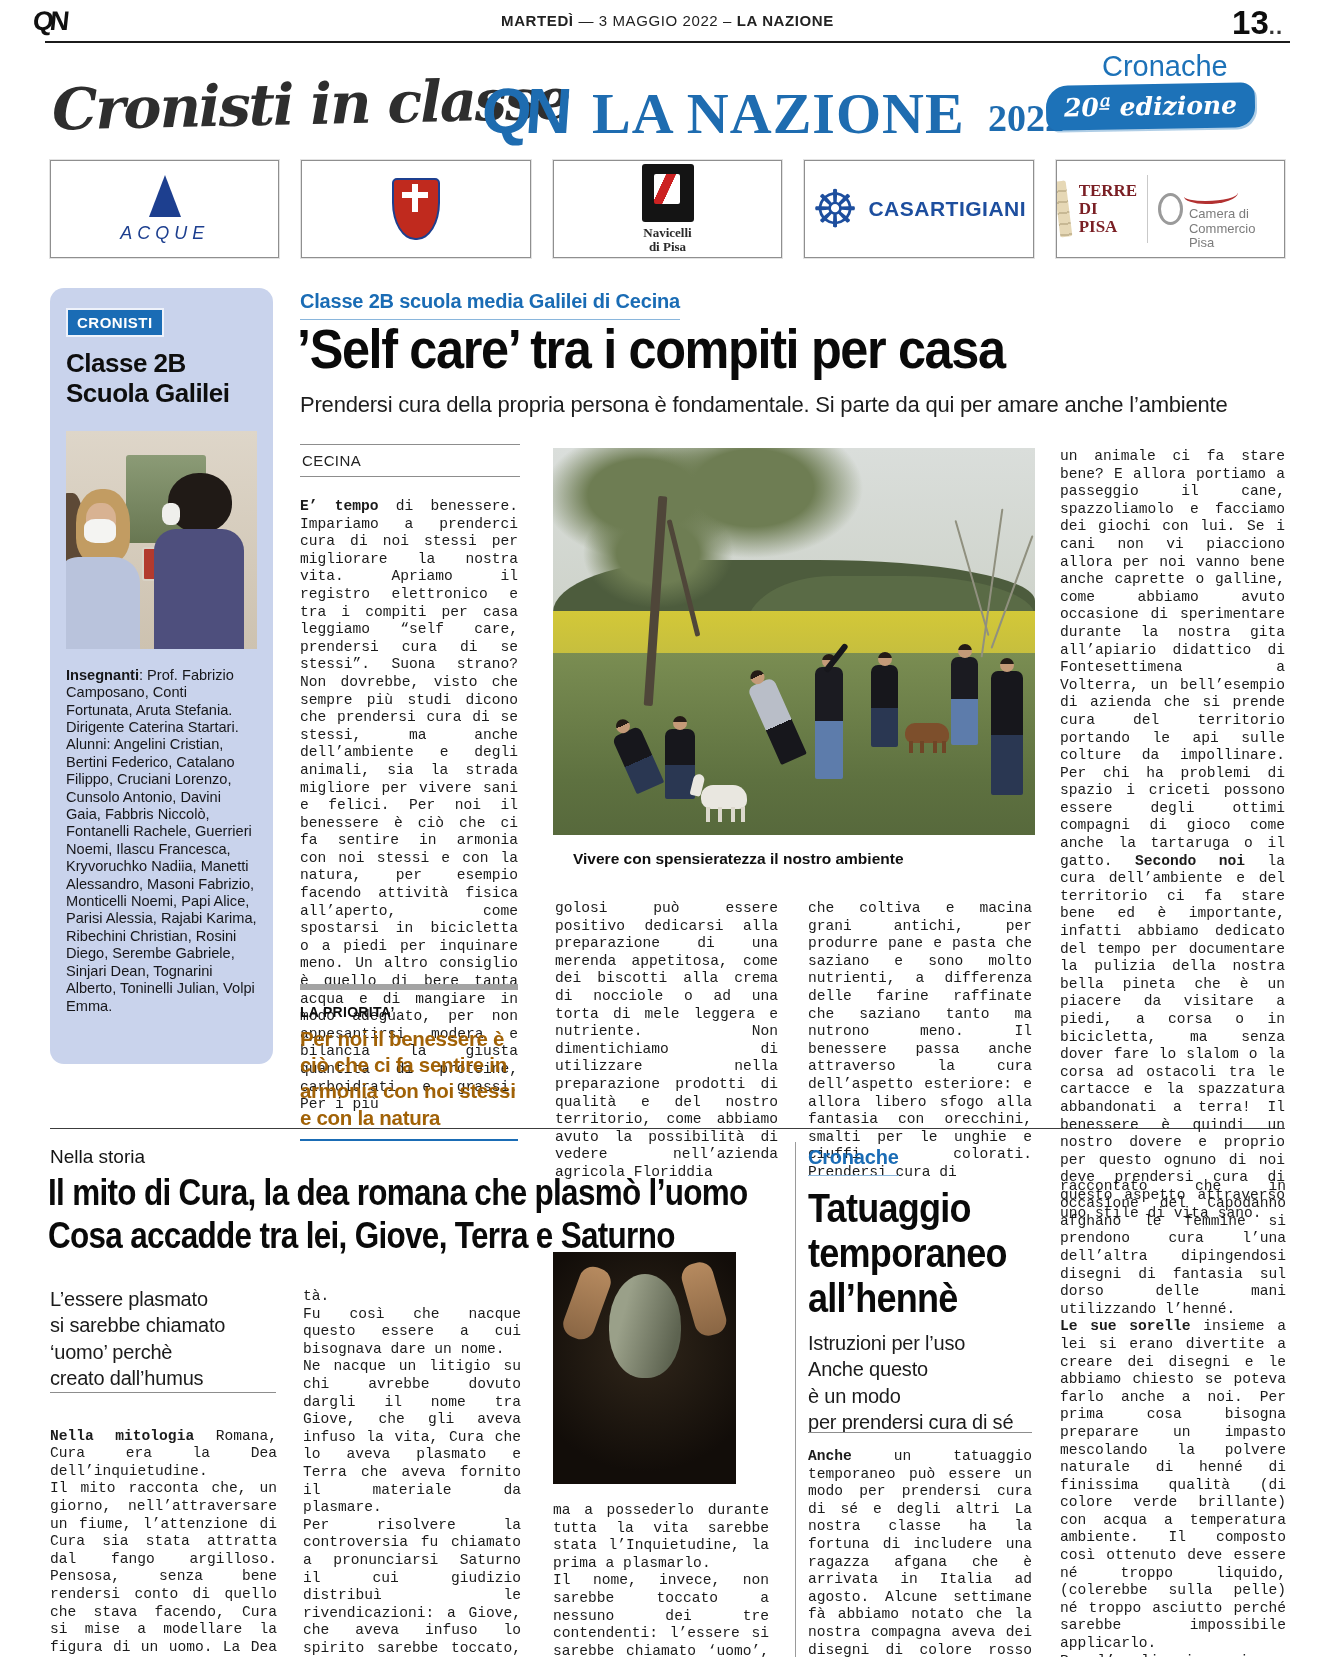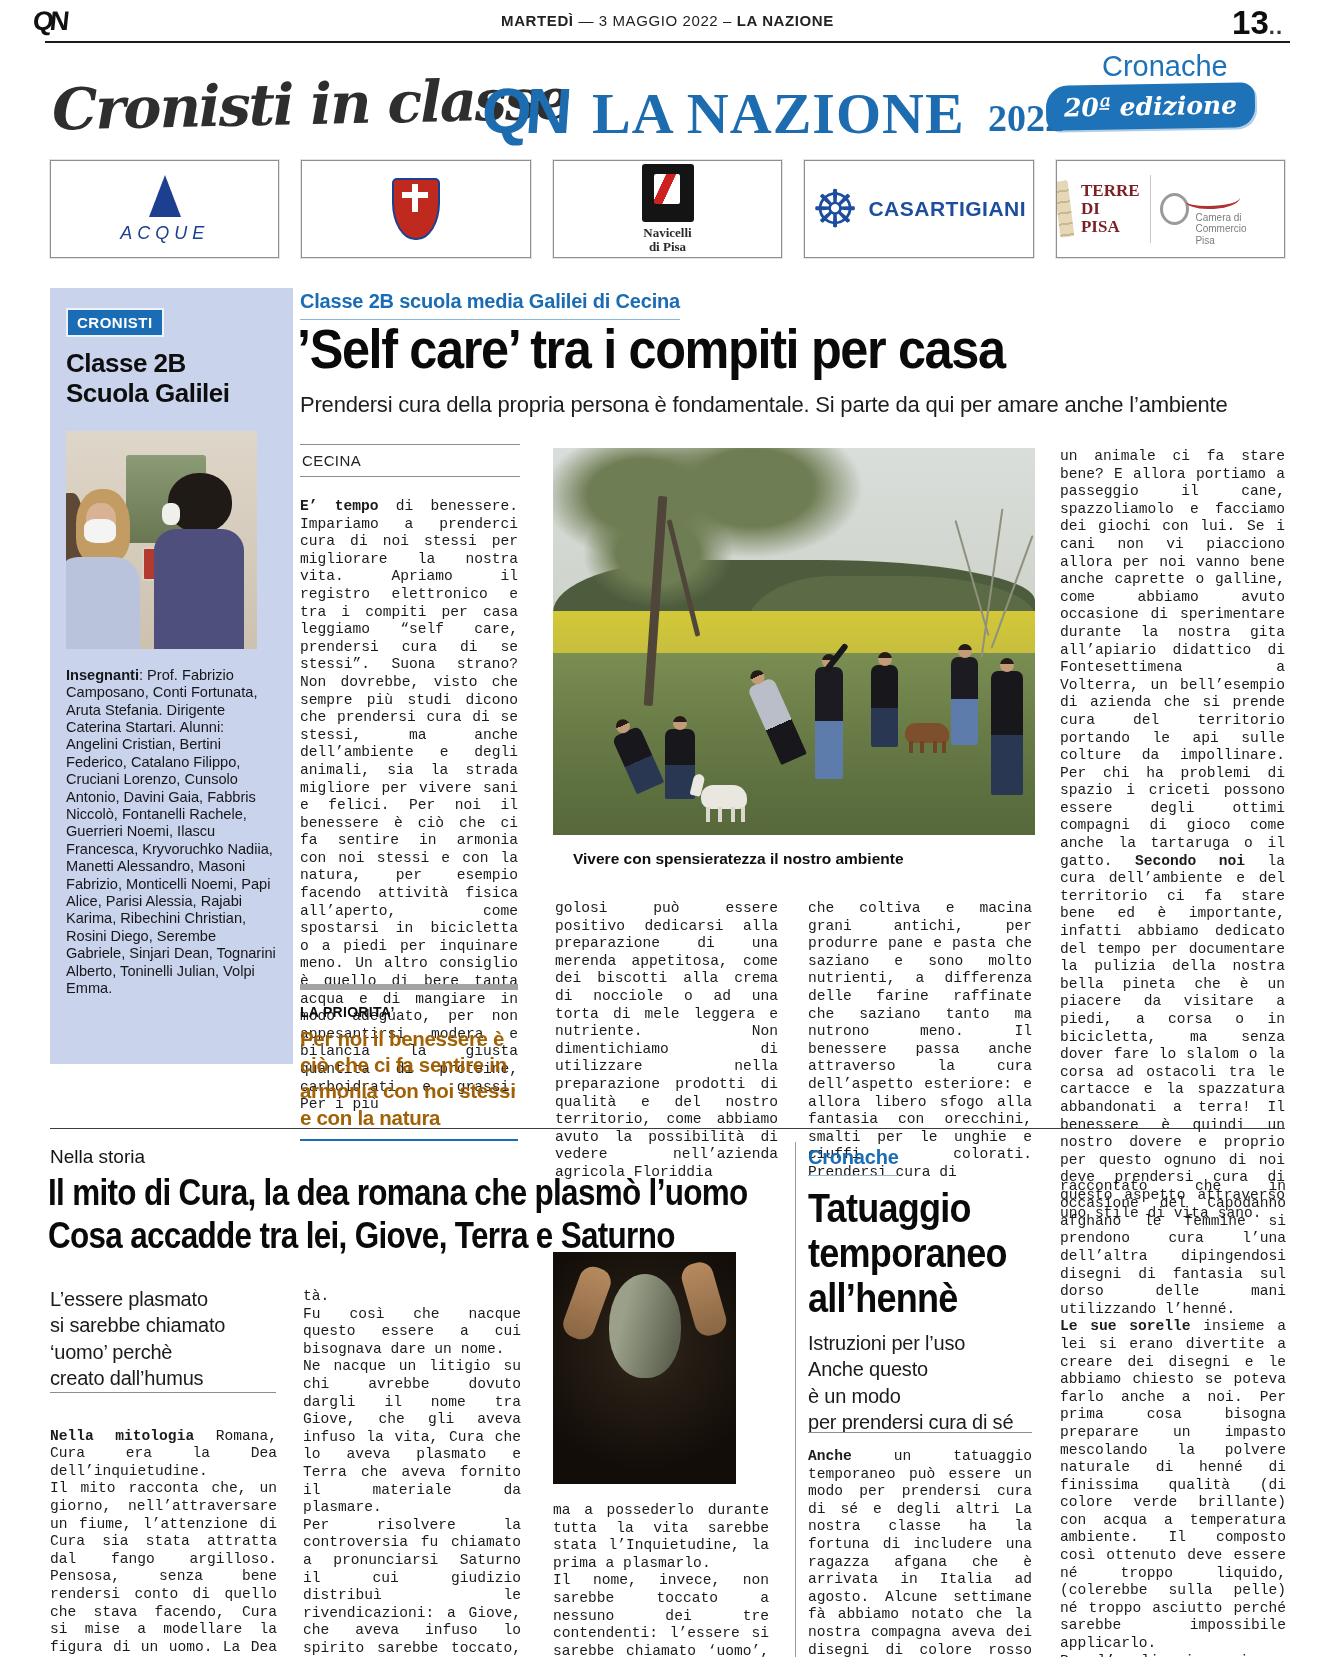--- a/index.html
+++ b/index.html
@@ -42,21 +42,21 @@
                         background:linear-gradient(115deg,#fff 30%,#c22 31% 55%,#fff 56%);border-radius:2px;}
   .navicelli-txt{font-family:"Liberation Serif",serif;font-size:13px;font-weight:bold;color:#2a2a2a;
                  text-align:center;white-space:pre-line;line-height:1.1;}
   .wheel{font-size:52px;color:#1d4e9e;line-height:1;}
   .casartigiani-txt{font-weight:bold;font-size:21px;color:#1d4e9e;letter-spacing:.5px;}
   .tower{width:16px;height:56px;background:repeating-linear-gradient(#dcცc 0 0);background:
          repeating-linear-gradient(180deg,#e4d6b4 0 9px,#c9b astonishing 0);}
   .tower{background:repeating-linear-gradient(180deg,#e6d8b6 0 9px,#c7b894 9px 11px);transform:rotate(-7deg);border-radius:2px;}
   .terre-txt{font-family:"Liberation Serif",serif;font-weight:bold;color:#7a1f24;font-size:17px;line-height:1.05;white-space:pre-line;}
   .camera-circ{width:26px;height:26px;border:3px solid #9a9a9a;border-radius:50%;}
-  .camera-txt{font-size:10px;color:#7c7c7c;line-height:1.15;white-space:pre-line;margin-top:40px;}
+  .camera-txt{font-size:13px;color:#7c7c7c;line-height:1.15;white-space:pre-line;margin-top:40px;}
   .camera-swoosh{position:absolute;width:54px;height:16px;border-bottom:3px solid #b23131;border-radius:0 0 60% 40%;}
   .vdiv{width:1px;background:#c9c9c9;height:70%;}
 
   
   .sidebar{background:#c9d3ec;padding:20px 16px;box-sizing:border-box;}
   .badge{display:inline-block;background:#1a6cb5;color:#fff;font-weight:bold;font-size:15px;
          letter-spacing:.5px;padding:4px 9px;border:2px solid #eef2fb;}
   .sb-title{font-weight:bold;font-size:26px;line-height:1.15;color:#0e0e0e;margin-top:12px;white-space:pre-line;letter-spacing:-.5px;}
   .sb-body{font-size:14.6px;line-height:17.4px;color:#17171a;margin-top:18px;}
   .sb-body b{font-weight:bold;}
@@ -184,21 +184,21 @@
       <div class="vdiv"></div>
       <div style="position:relative;display:flex;align-items:center;gap:6px;">
         <div class="camera-circ"></div>
         <div class="camera-txt">Camera di Commercio
 Pisa</div>
         <div class="camera-swoosh" style="left:26px;top:18px;"></div>
       </div>
     </div>
   </div>
 
-  <div class="abs sidebar" style="left:50px;top:288px;width:243px;height:776px;">
+  <div class="abs sidebar" style="left:50px;top:288px;width:223px;height:776px;border-radius:14px;">
     <span class="badge">CRONISTI</span>
     <div class="sb-title">Classe 2B
 Scuola Galilei</div>
     <div class="photo" style="position:relative;width:191px;height:218px;margin-top:22px;">
       <div class="cls-bg"></div>
       <div class="poster"></div>
       <div class="redsign"></div>
       <div class="p0"></div>
       <div class="p1hair"></div>
       <div class="p1face"></div>

